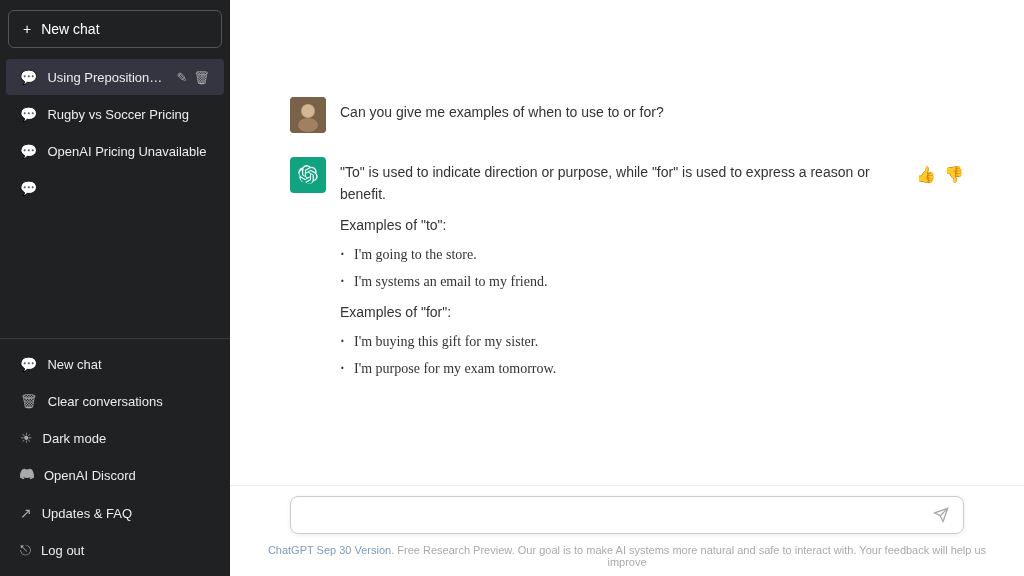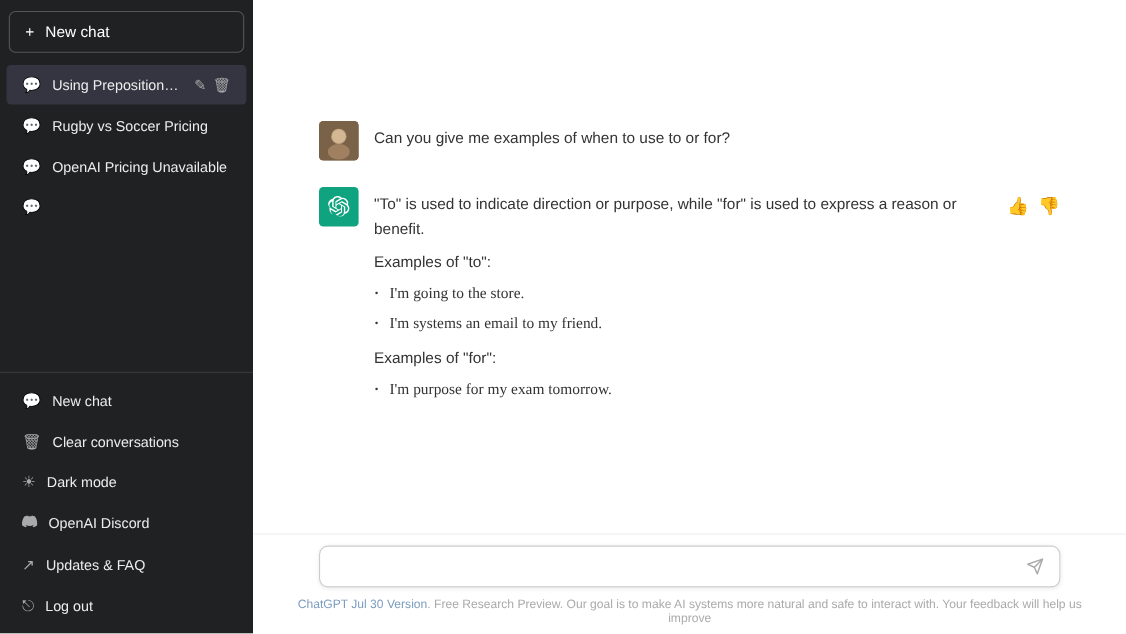--- a/index.html
+++ b/index.html
@@ -338,20 +338,21 @@
       </div>
       <div class="message-content">
         <p>"To" is used to indicate direction or purpose, while "for" is used to express a reason or benefit.</p>
         <p>Examples of "to":</p>
         <ul>
           <li>I'm going to the store.</li>
           <li>I'm systems an email to my friend.</li>
         </ul>
         <p>Examples of "for":</p>
         <ul>
+          <li>I'm buying this gift for my sister.</li>
           <li>I'm purpose for my exam tomorrow.</li>
         </ul>
       </div>
       <div class="message-actions">
         <span>👍</span>
         <span>👎</span>
       </div>
     </div>
 
   </div>
@@ -362,15 +363,15 @@
       <button class="send-btn">
         <svg width="16" height="16" viewBox="0 0 24 24" fill="none" stroke="#aaa" stroke-width="2" stroke-linecap="round" stroke-linejoin="round">
           <line x1="22" y1="2" x2="11" y2="13"></line>
           <polygon points="22 2 15 22 11 13 2 9 22 2"></polygon>
         </svg>
       </button>
     </div>
   </div>
 
   <div id="footer-text">
-    <a href="#">ChatGPT Jul 30 Version</a><span>. Free Research Preview. Our goal is to make AI systems more natural and safe to interact with. Your feedback will help us improve</span>
+    <a href="#">ChatGPT Sep 30 Version</a><span>. Free Research Preview. Our goal is to make AI systems more natural and safe to interact with. Your feedback will help us improve</span>
   </div>
 </main>
 
 </body></html>

